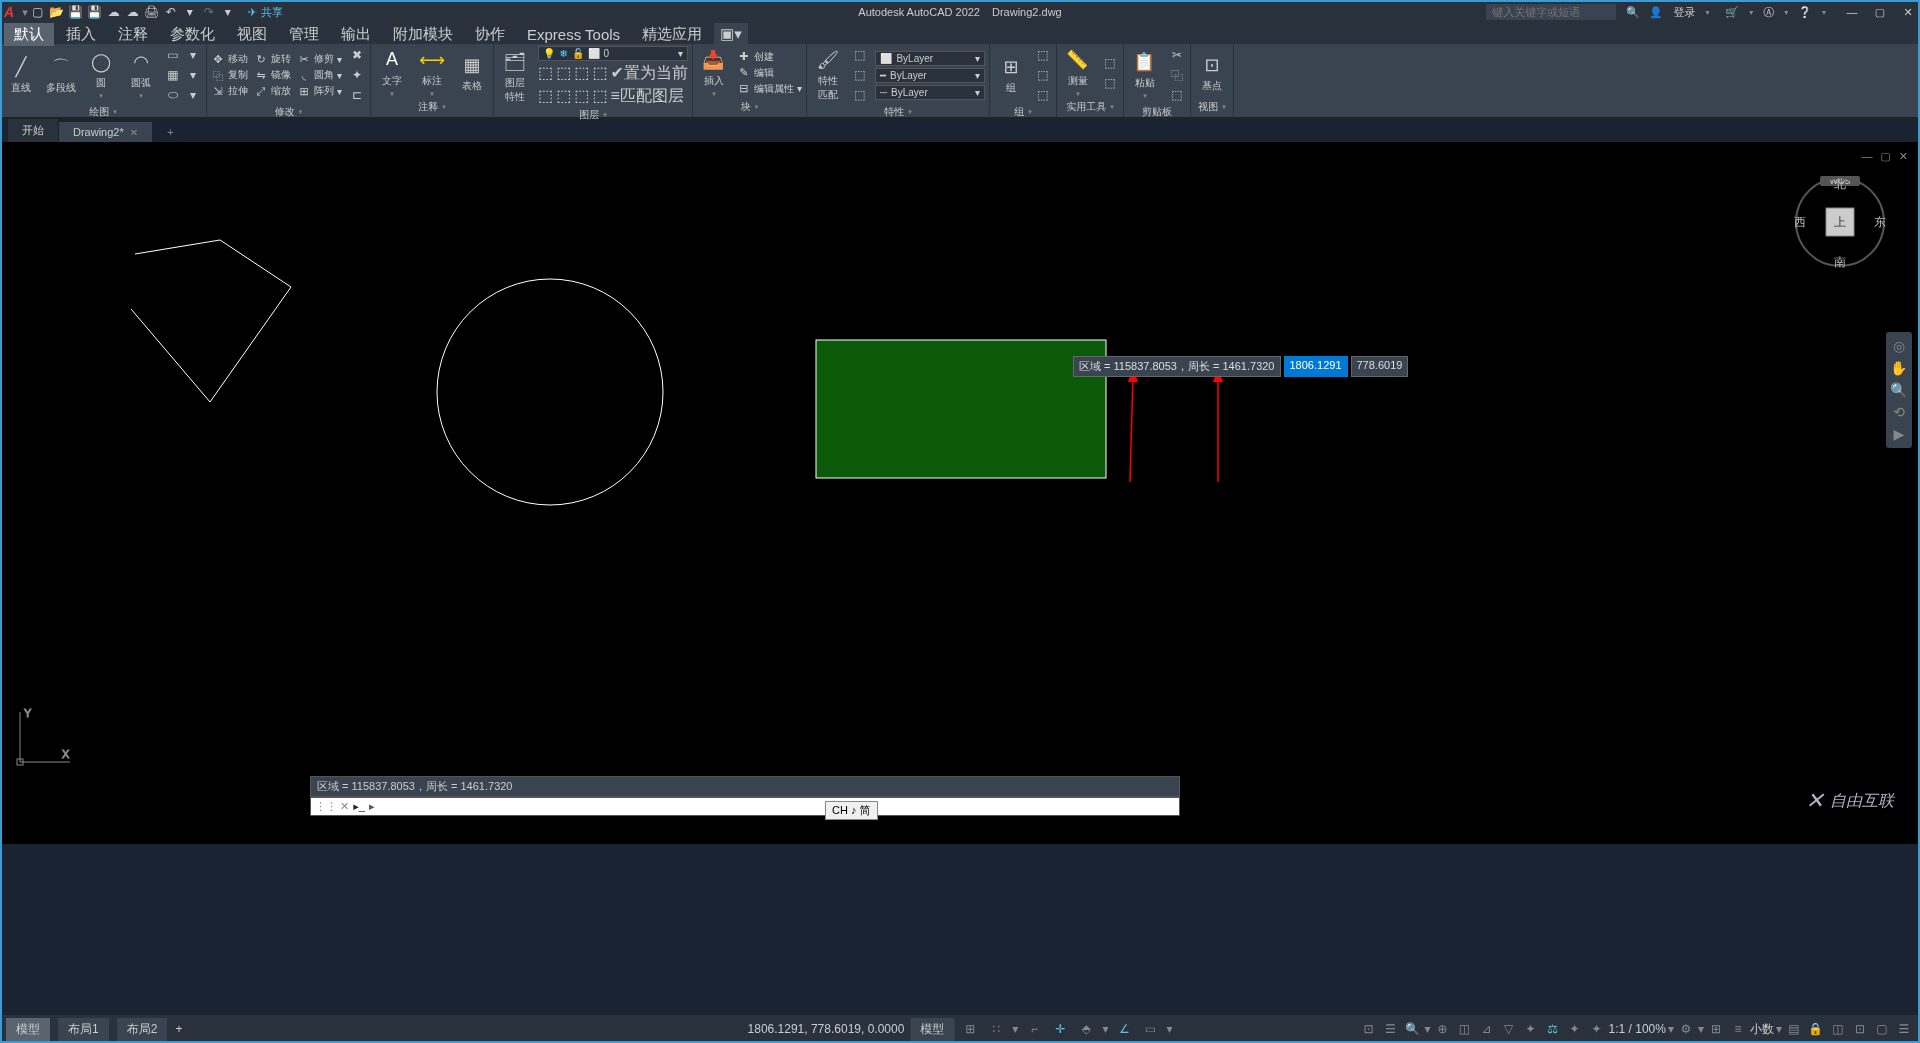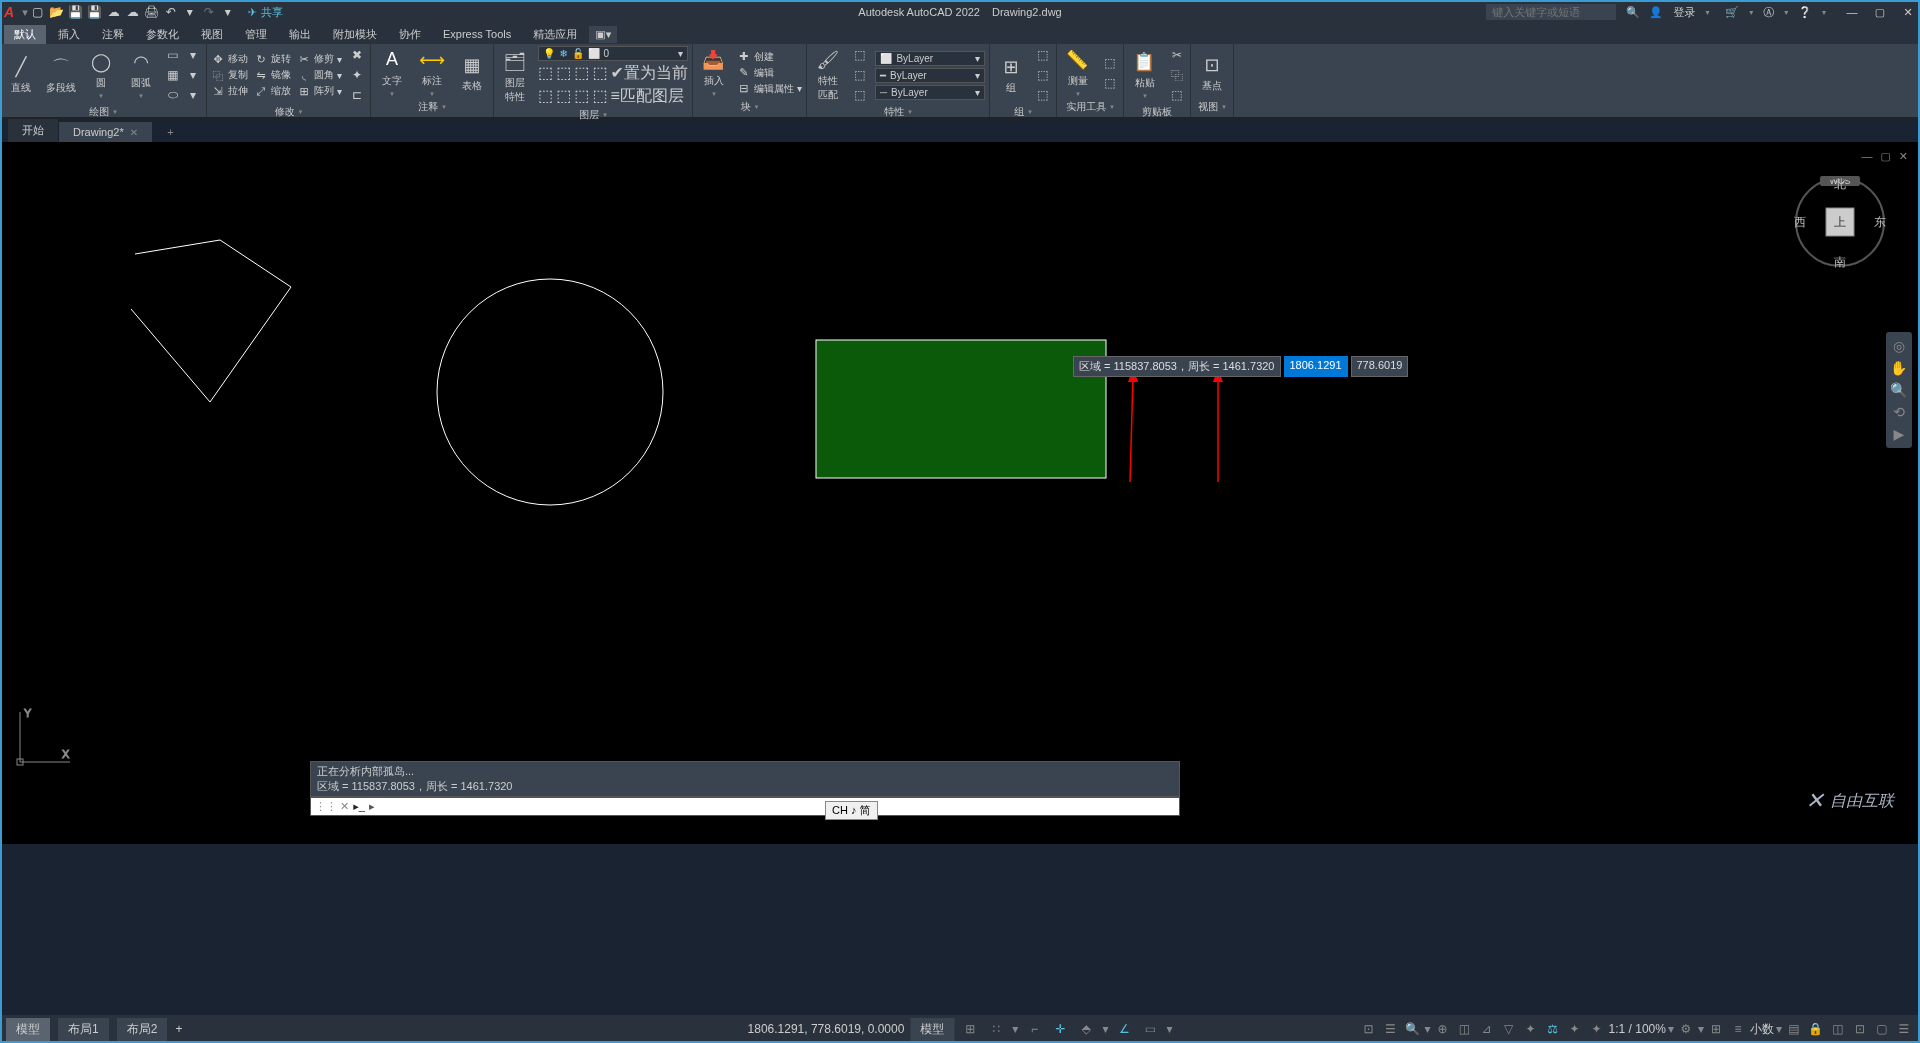--- a/index.html
+++ b/index.html
@@ -14,21 +14,21 @@
 .titlebar .share { color:#5bc0de; margin-left:10px; display:flex; align-items:center; gap:4px; }
 .titlebar .center { position:absolute; left:50%; transform:translateX(-50%); display:flex; gap:12px; }
 .titlebar .right { margin-left:auto; display:flex; align-items:center; gap:10px; }
 .titlebar .search { background:#3a4450; border:none; color:#aaa; padding:2px 6px; width:130px; font-size:11px; }
 .titlebar .search-ic { color:#ccc; }
 .titlebar .user-ic { color:#ccc; }
 .titlebar .winbtns { display:flex; gap:12px; margin-left:8px; }
 .titlebar .winbtns span { width:16px; text-align:center; }
 
 
-.menubar { height:20px; background:#29323c; display:flex; align-items:center; font-size:11px; gap:2px; padding:0 4px; }
+.menubar { height:20px; background:#29323c; display:flex; align-items:center; font-size:15px; gap:2px; padding:0 4px; }
 .menubar .mitem { padding:2px 10px; color:#ccc; }
 .menubar .mitem.active { background:#5a6470; color:#fff; }
 .menubar .overflow { background:#3a4450; padding:2px 6px; }
 
 
 .ribbon { height:74px; background:#3a4450; display:flex; border-bottom:1px solid #222; }
 .panel { border-right:1px solid #2a3038; display:flex; flex-direction:column; padding:2px 4px; }
 .panel-body { flex:1; display:flex; align-items:center; gap:6px; }
 .panel-title { font-size:10px; color:#ccc; text-align:center; padding:1px 0; display:flex; justify-content:center; align-items:center; gap:4px; }
 .panel-title .drop { font-size:7px; color:#888; }
@@ -473,21 +473,20 @@
   <div class="navbar">
     <span>◎</span>
     <span>✋</span>
     <span>🔍</span>
     <span>⟲</span>
     <span>▶</span>
   </div>
 
   <div class="cmdpanel">
     <div class="cmdhist">
-      <div class="row">正在分析内部孤岛...</div>
       <div class="row">区域 = 115837.8053，周长 = 1461.7320</div>
     </div>
     <div class="cmdline">
       <span class="handle">⋮⋮ ✕</span>
       <span>▸_</span>
       <span style="color:#555">▸</span>
     </div>
   </div>
 
   <div class="ime">CH ♪ 简</div>

